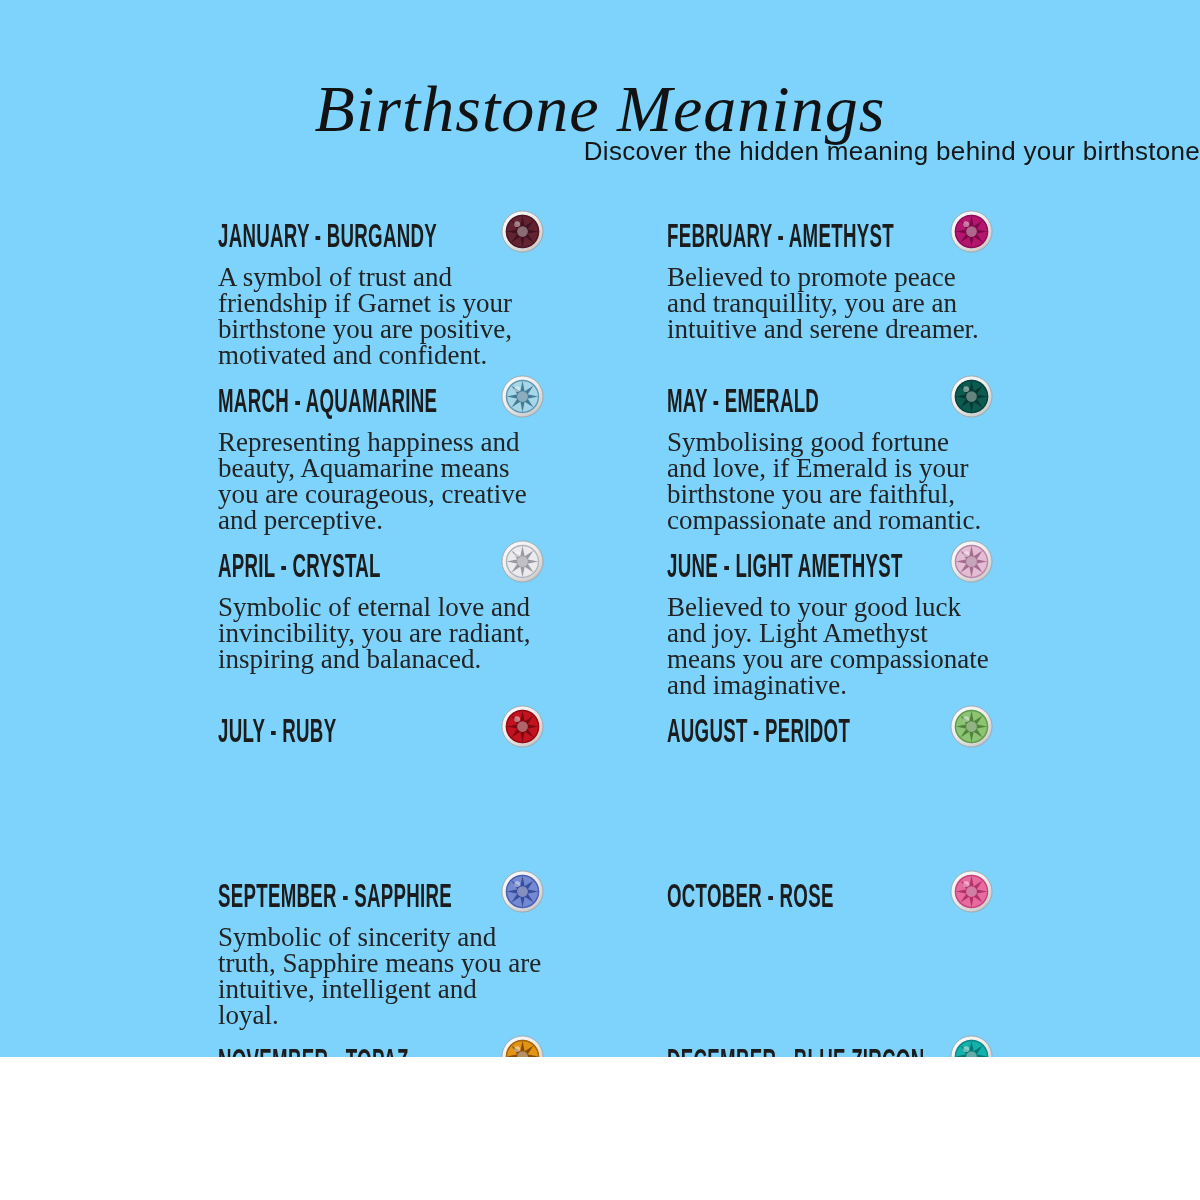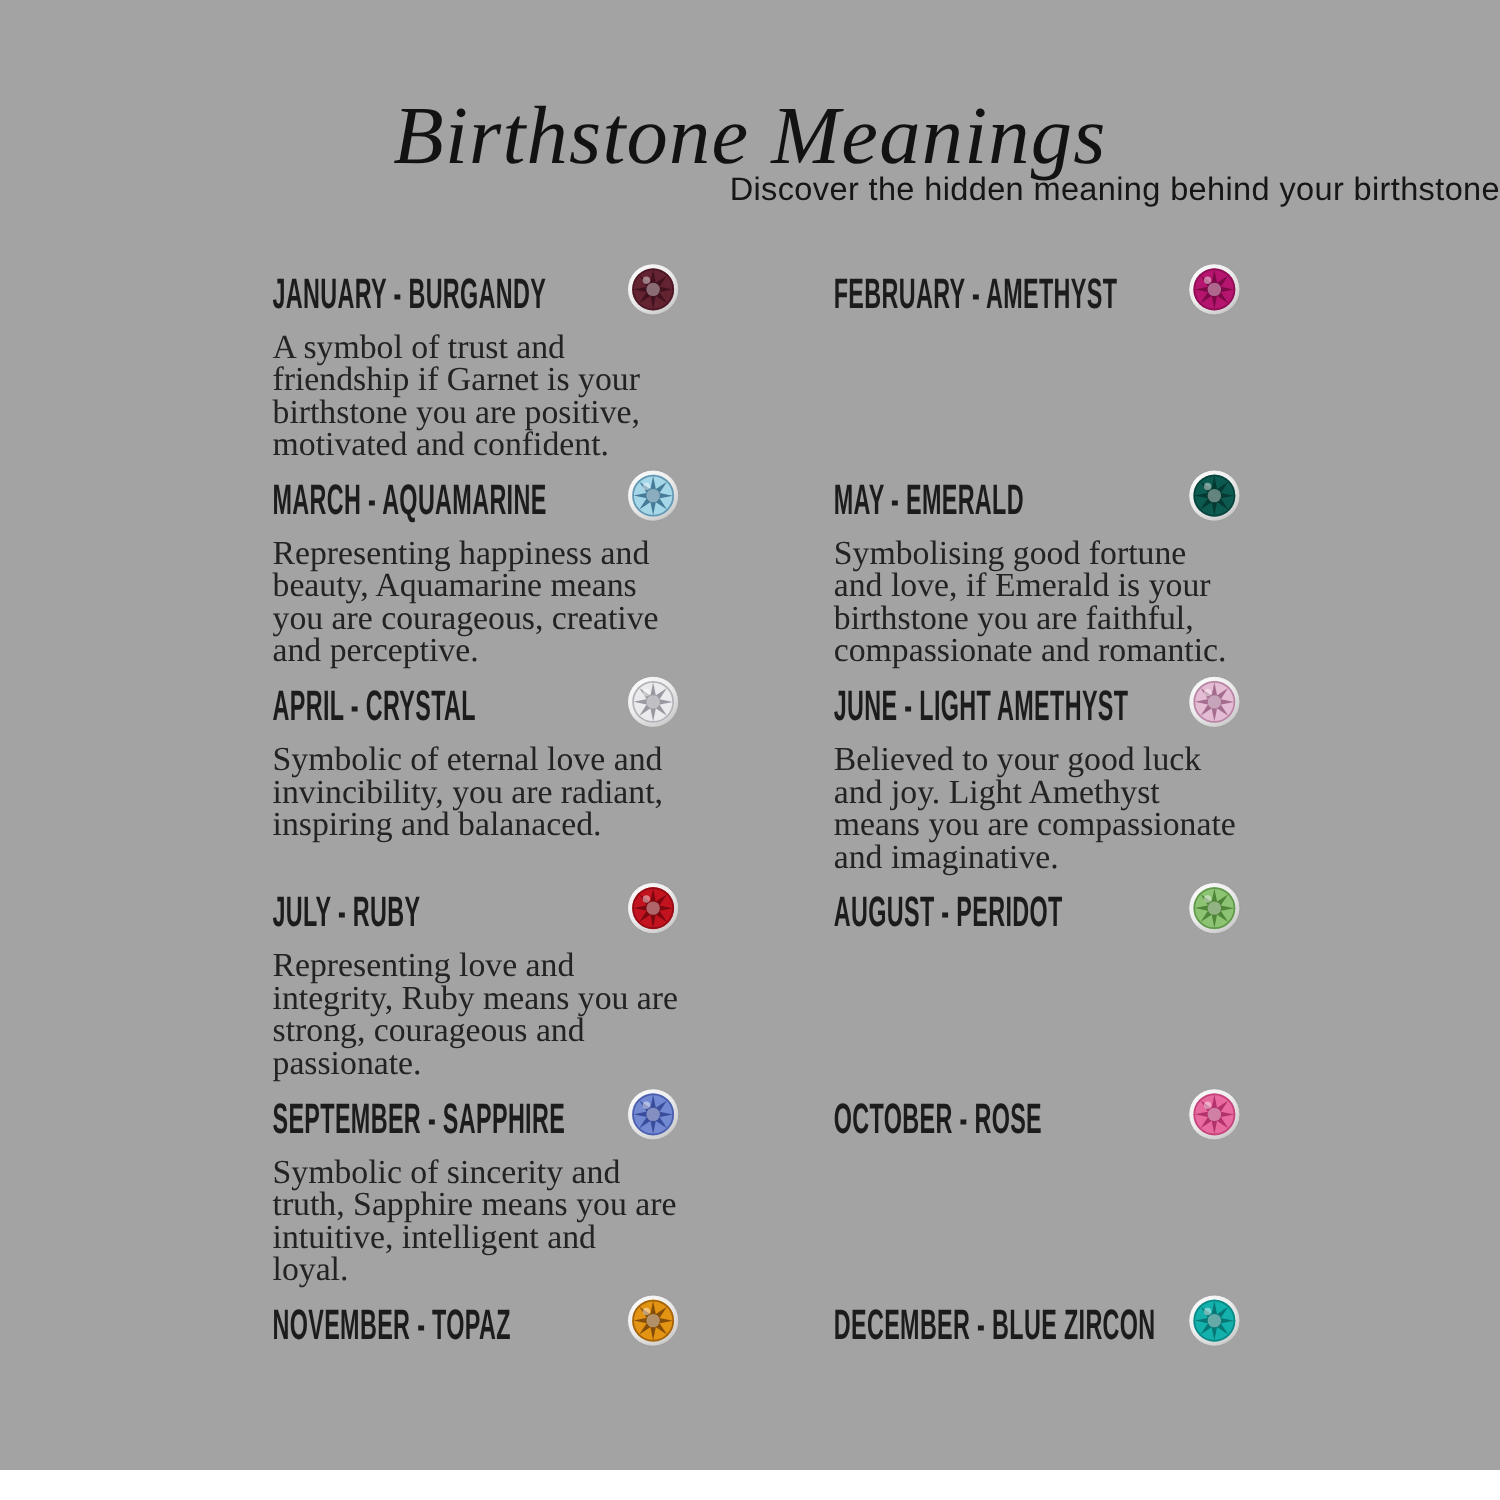--- a/index.html
+++ b/index.html
@@ -1,20 +1,20 @@
 <!DOCTYPE html>
 <html><head>
 <meta charset="utf-8">
 <style>
   html, body { margin: 0; padding: 0; background: #ffffff; }
   .page {
     position: relative;
     width: 1200px;
-    height: 1176px;
-    background: #a3a3a3;
+    height: 1057px;
+    background: #7dd3fc;
     overflow: hidden;
     font-family: "Liberation Serif", serif;
   }
   .title {
     position: absolute;
     top: 26px; left: 0;
     width: 100%;
     text-align: center;
     font-family: "Liberation Serif", serif;
     font-style: italic;
@@ -145,20 +145,21 @@
                 <polygon points="22,6 18.4,23.5 25.6,23.5" transform="rotate(225 22 22)"></polygon>
                 <polygon points="22,6 18.4,23.5 25.6,23.5" transform="rotate(270 22 22)"></polygon>
                 <polygon points="22,6 18.4,23.5 25.6,23.5" transform="rotate(315 22 22)"></polygon>
               </g>
               <circle cx="22" cy="22" r="16.4" fill="none" stroke="#70083f" stroke-width="1.4" opacity="0.55"></circle>
               <circle cx="22" cy="22" r="5.5" fill="#ffffff" opacity="0.38"></circle>
               <circle cx="16.5" cy="14.5" r="3" fill="#ffffff" opacity="0.45"></circle>
             </svg>
           </span>
       </div>
+      <p class="desc">Believed to promote peace and tranquillity, you are an intuitive and serene dreamer.</p>
     </section>
 
     <section class="cell">
       <div class="cell-head">
         <h2 class="month-heading">March - Aquamarine</h2>
         <span class="gem">
             <svg viewBox="0 0 44 44" width="43" height="43">
               <circle cx="22" cy="22" r="21" fill="url(#bezelGrad)" stroke="#9e9e9e" stroke-width="0.8"></circle>
               <circle cx="22" cy="22" r="17.2" fill="#a6d7e8"></circle>
               <g fill="#2e6584" opacity="0.8">
@@ -274,21 +275,20 @@
                 <polygon points="22,6 18.4,23.5 25.6,23.5" transform="rotate(225 22 22)"></polygon>
                 <polygon points="22,6 18.4,23.5 25.6,23.5" transform="rotate(270 22 22)"></polygon>
                 <polygon points="22,6 18.4,23.5 25.6,23.5" transform="rotate(315 22 22)"></polygon>
               </g>
               <circle cx="22" cy="22" r="16.4" fill="none" stroke="#6e060d" stroke-width="1.4" opacity="0.55"></circle>
               <circle cx="22" cy="22" r="5.5" fill="#ffffff" opacity="0.38"></circle>
               <circle cx="16.5" cy="14.5" r="3" fill="#ffffff" opacity="0.45"></circle>
             </svg>
           </span>
       </div>
-      <p class="desc">Representing love and integrity, Ruby means you are strong, courageous and passionate.</p>
     </section>
 
     <section class="cell">
       <div class="cell-head">
         <h2 class="month-heading">August - Peridot</h2>
         <span class="gem">
             <svg viewBox="0 0 44 44" width="43" height="43">
               <circle cx="22" cy="22" r="21" fill="url(#bezelGrad)" stroke="#9e9e9e" stroke-width="0.8"></circle>
               <circle cx="22" cy="22" r="17.2" fill="#8cc474"></circle>
               <g fill="#40762b" opacity="0.8">

